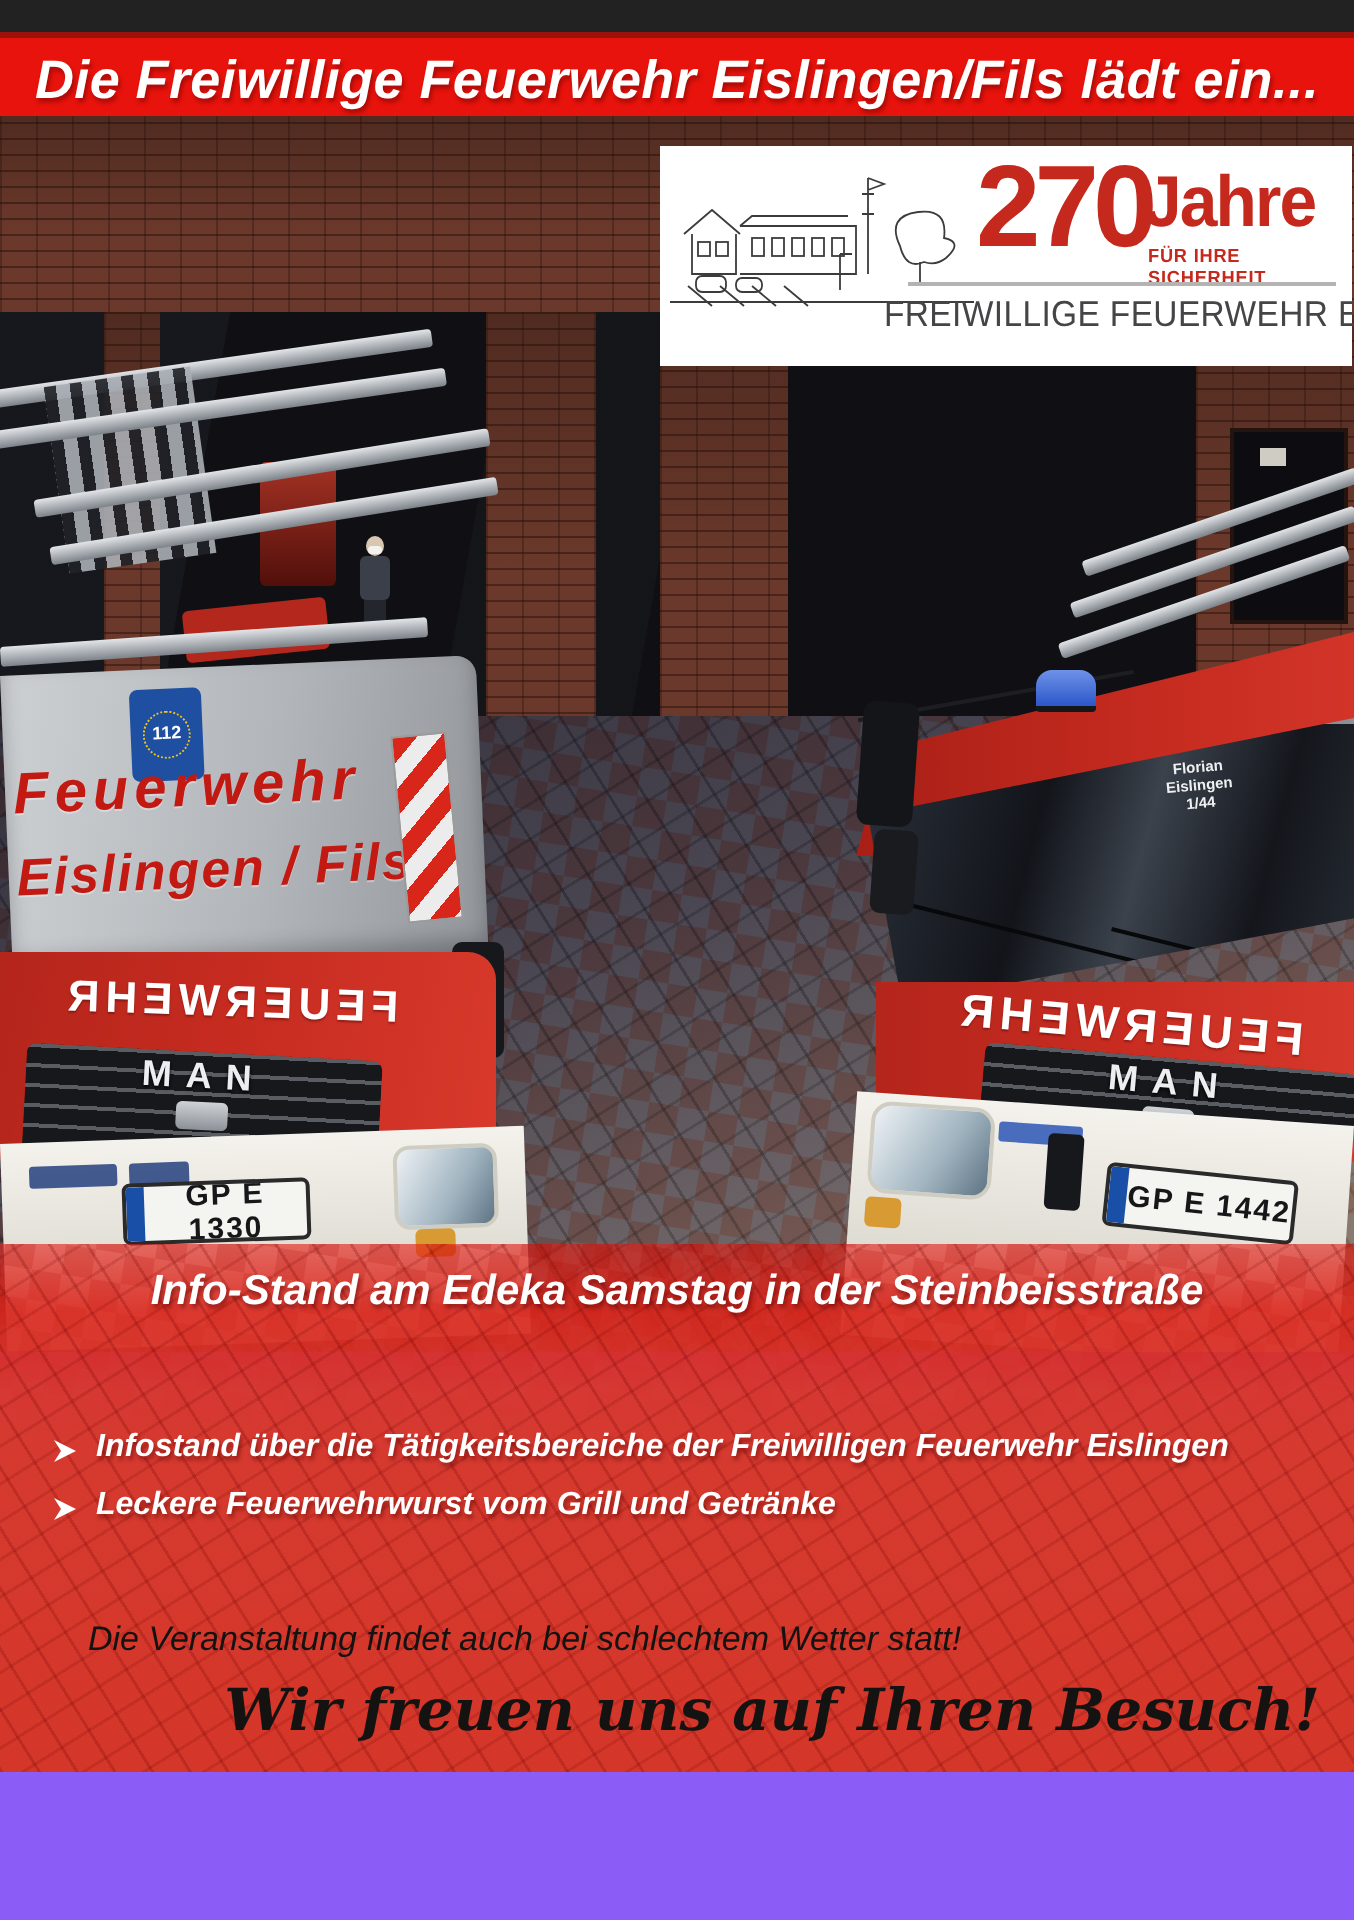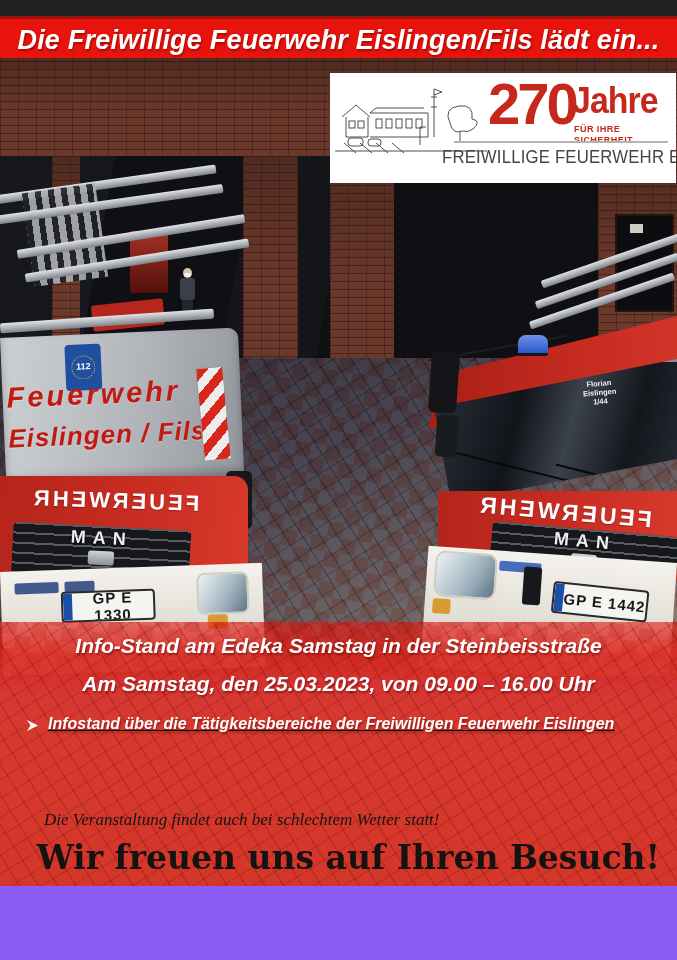--- a/index.html
+++ b/index.html
@@ -136,26 +136,26 @@
           background-size:30px 30px;}
   .ov-tint{left:0;top:0;width:677px;height:264px;
            background:linear-gradient(180deg,rgba(226,20,12,.58) 0px,rgba(220,35,25,.88) 34px,rgba(216,55,44,.97) 75px,#d63a2e 120px,#d43629 100%);}
   .ov-joints{left:0;top:0;width:677px;height:264px;
            background-image:repeating-linear-gradient(58deg,rgba(110,0,0,.22) 0 1.5px,transparent 1.5px 16px),
                             repeating-linear-gradient(-32deg,rgba(110,0,0,.16) 0 1.5px,transparent 1.5px 16px);}
   .ev{color:#fff;font-weight:700;font-style:italic;text-shadow:1px 2px 2px rgba(90,0,0,.5);}
   .ev-loc{left:0;top:12px;width:677px;text-align:center;font-size:21px;}
   .ev-date{left:0;top:50px;width:677px;text-align:center;font-size:21px;}
   .ev-list{left:26px;top:92px;width:630px;}
-  .ev-item{display:flex;align-items:center;margin-bottom:10px;text-decoration:underline;}
+  .ev-item{display:flex;align-items:center;margin-bottom:10px;}
   .ev-arrow{flex:0 0 auto;margin:3px 9px 0 0;}
   .ev-btxt{font-size:16px;line-height:1.2;}
-  .note{left:44px;top:188px;color:#151312;font-family:Liberation Serif, serif;font-style:italic;font-size:17px;font-weight:500;}
+  .note{left:44px;top:188px;color:#151312;font-family:Liberation Sans, sans-serif;font-style:italic;font-size:17px;font-weight:500;}
   .closing{left:0;top:216px;width:660px;text-align:right;color:#151312;font-family:"DejaVu Serif",serif;
-           font-weight:700;font-size:33px;}
+           font-style:italic;font-weight:700;font-size:29px;}
 
   
   .footer{left:0;top:870px;width:677px;height:90px;z-index:9;overflow:hidden;background:#948d83;}
   .f-pav{left:0;top:0;width:677px;height:90px;
          background-image:repeating-linear-gradient(62deg,rgba(35,30,28,.35) 0 2px,transparent 2px 32px),
                           repeating-linear-gradient(-25deg,rgba(255,255,255,.20) 0 2px,transparent 2px 24px),
                           linear-gradient(100deg,#a59d91,#8d8781 55%,#7f7a74);}
   .f-smudge{left:150px;top:0;width:290px;height:70px;background:radial-gradient(ellipse at 50% 40%,rgba(40,38,40,.35),transparent 70%);transform:rotate(-12deg);}
   .f-waves{left:0;top:0;}
   .weburl{left:330px;top:58px;width:280px;text-align:center;color:#fff;font-weight:700;font-size:18px;
@@ -303,29 +303,34 @@
       <div class="a orgline">FREIWILLIGE FEUERWEHR EISLINGEN</div>
     </div>
   </div>
 
   <div class="a overlay">
     <div class="a ov-tex"></div>
     <div class="a ov-tint"></div>
     <div class="a ov-joints"></div>
 
     <div class="a ev ev-loc">Info-Stand am Edeka Samstag in der Steinbeisstraße</div>
-    <div class="a ev ev-date">Am Samstag, den 25.03.2023, von 09.00 – 16.00 Uhr</div>
 
     <div class="a ev-list">
       <div class="ev-item">
         <svg class="ev-arrow" width="13" height="13" viewBox="0 0 13 13">
             <path d="M1,1 L12,6.5 L1,12 L4.5,6.5 Z" fill="#fff"></path>
           </svg>
         <span class="ev ev-btxt">Infostand über die Tätigkeitsbereiche der Freiwilligen Feuerwehr Eislingen</span>
       </div>
+      <div class="ev-item">
+        <svg class="ev-arrow" width="13" height="13" viewBox="0 0 13 13">
+            <path d="M1,1 L12,6.5 L1,12 L4.5,6.5 Z" fill="#fff"></path>
+          </svg>
+        <span class="ev ev-btxt">Leckere Feuerwehrwurst vom Grill und Getränke</span>
+      </div>
     </div>
 
     <div class="a note">Die Veranstaltung findet auch bei schlechtem Wetter statt!</div>
     <div class="a closing">Wir freuen uns auf Ihren Besuch!</div>
   </div>
 
 
 </div>
 
 </body></html>

